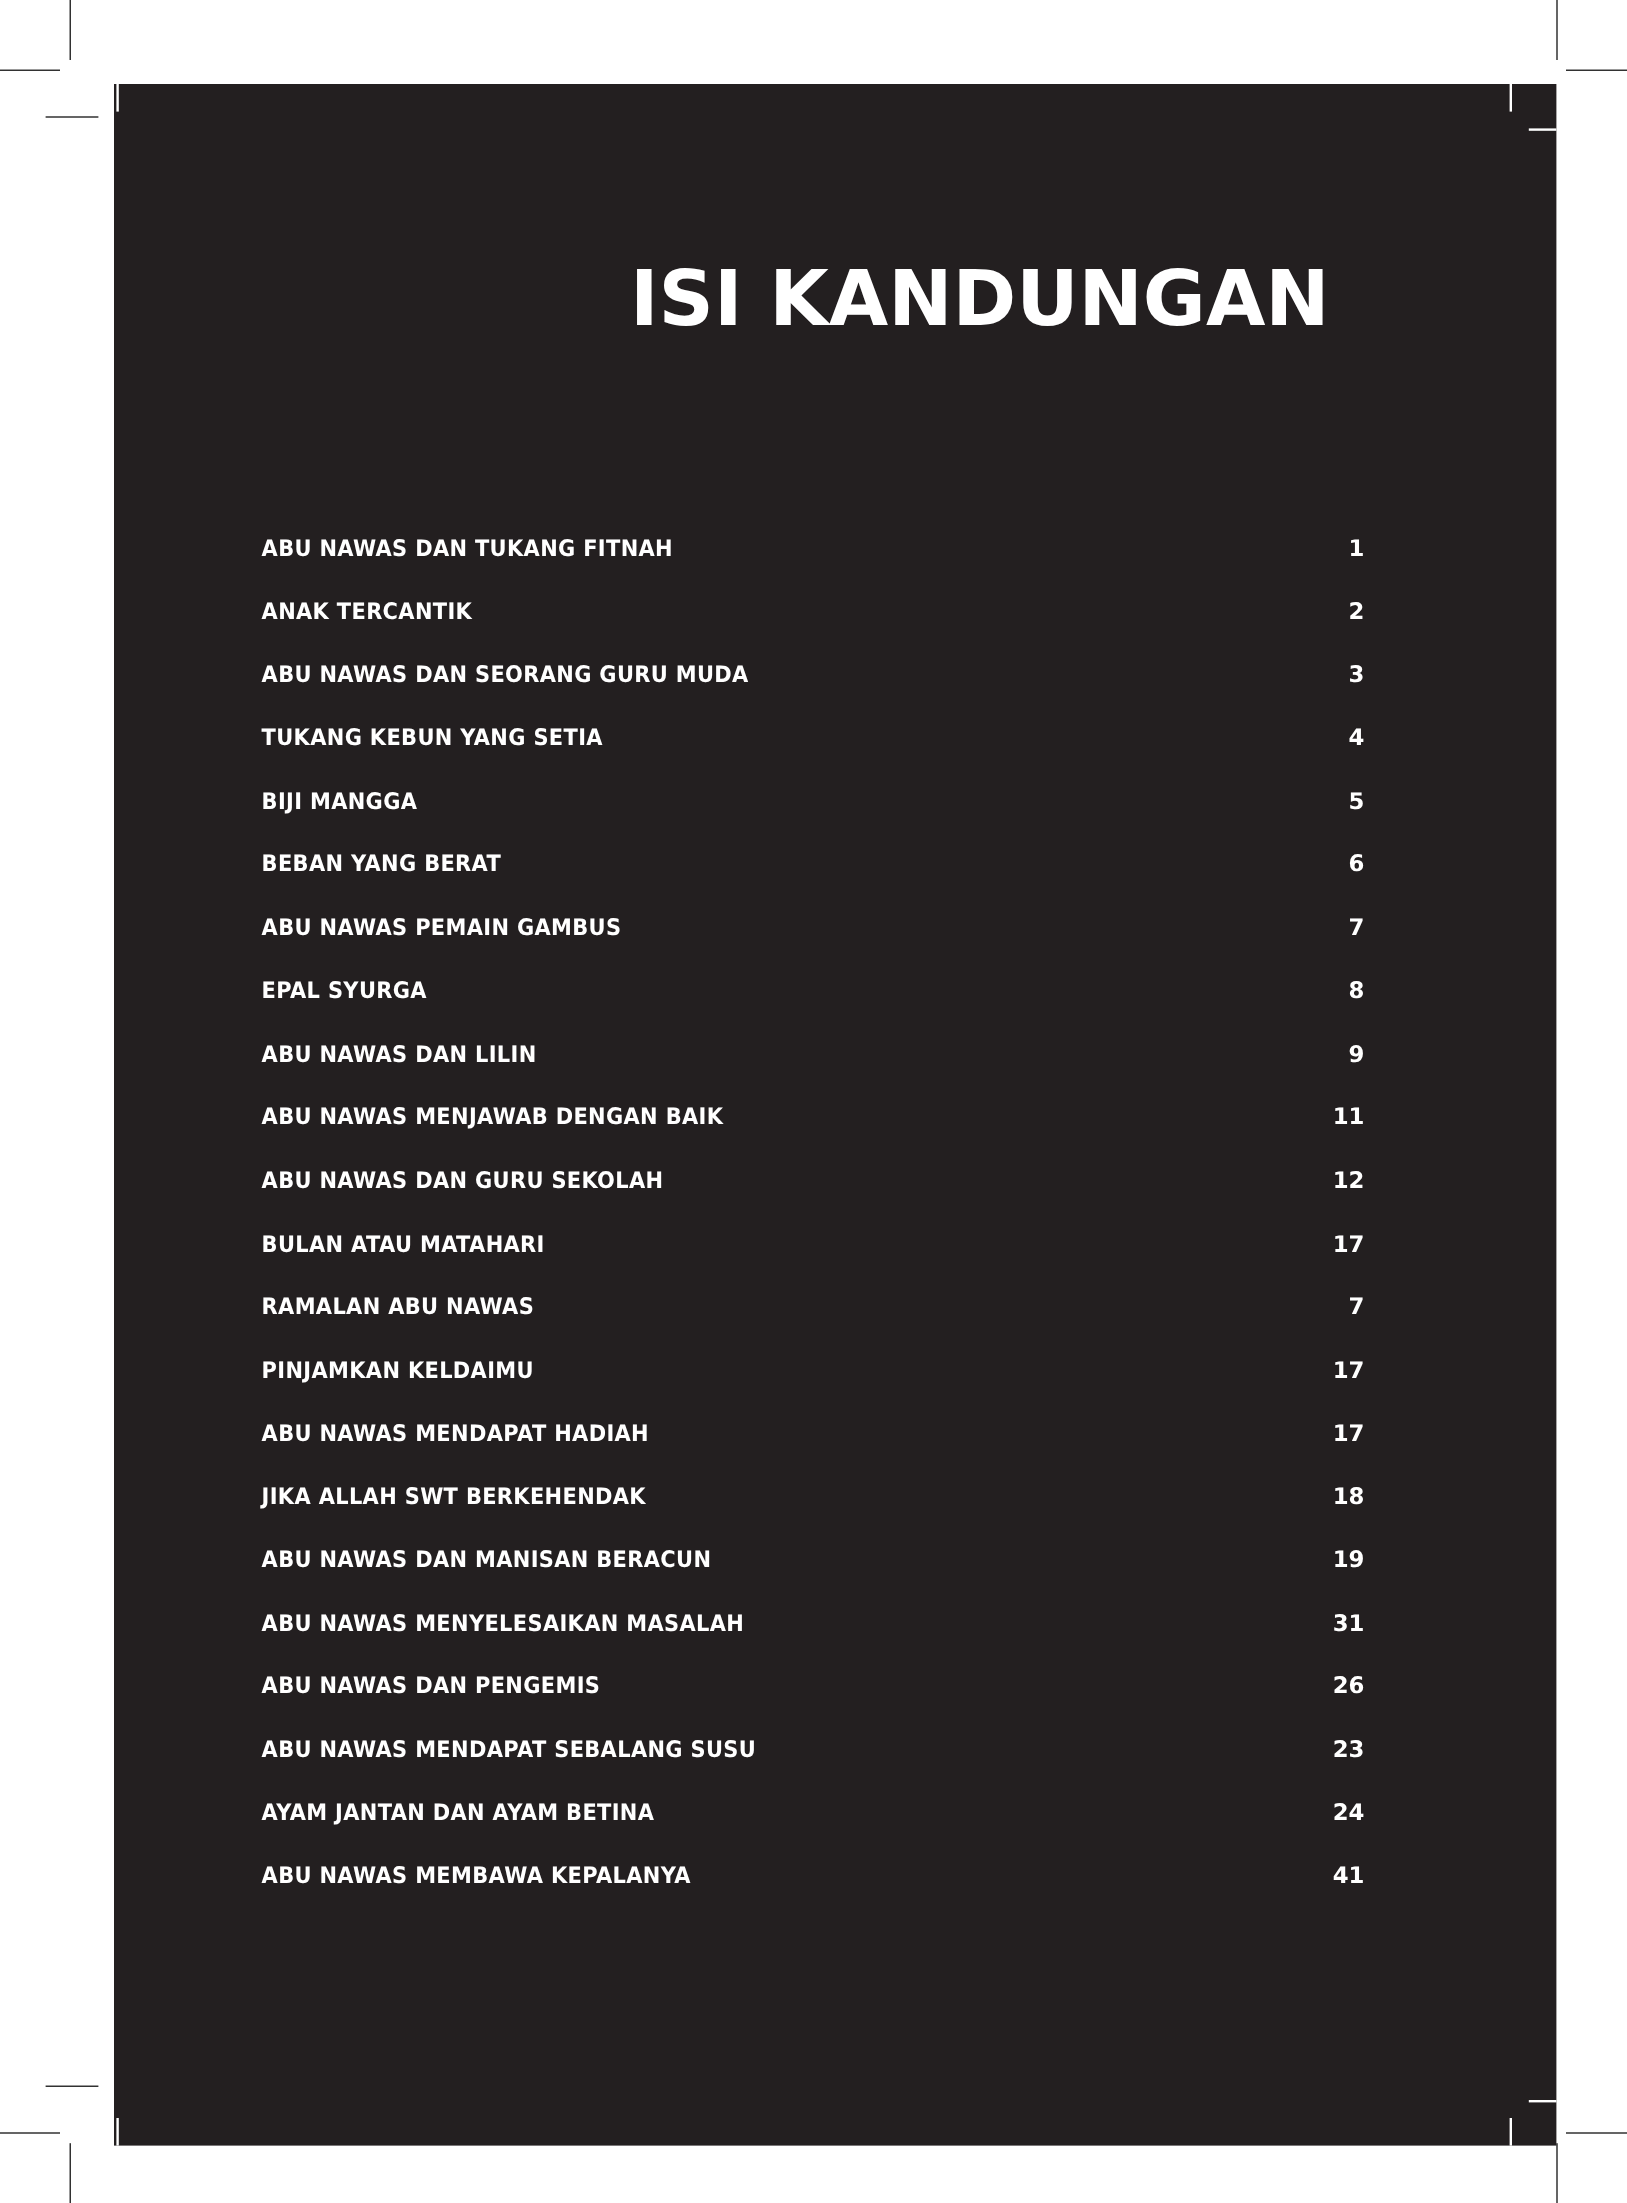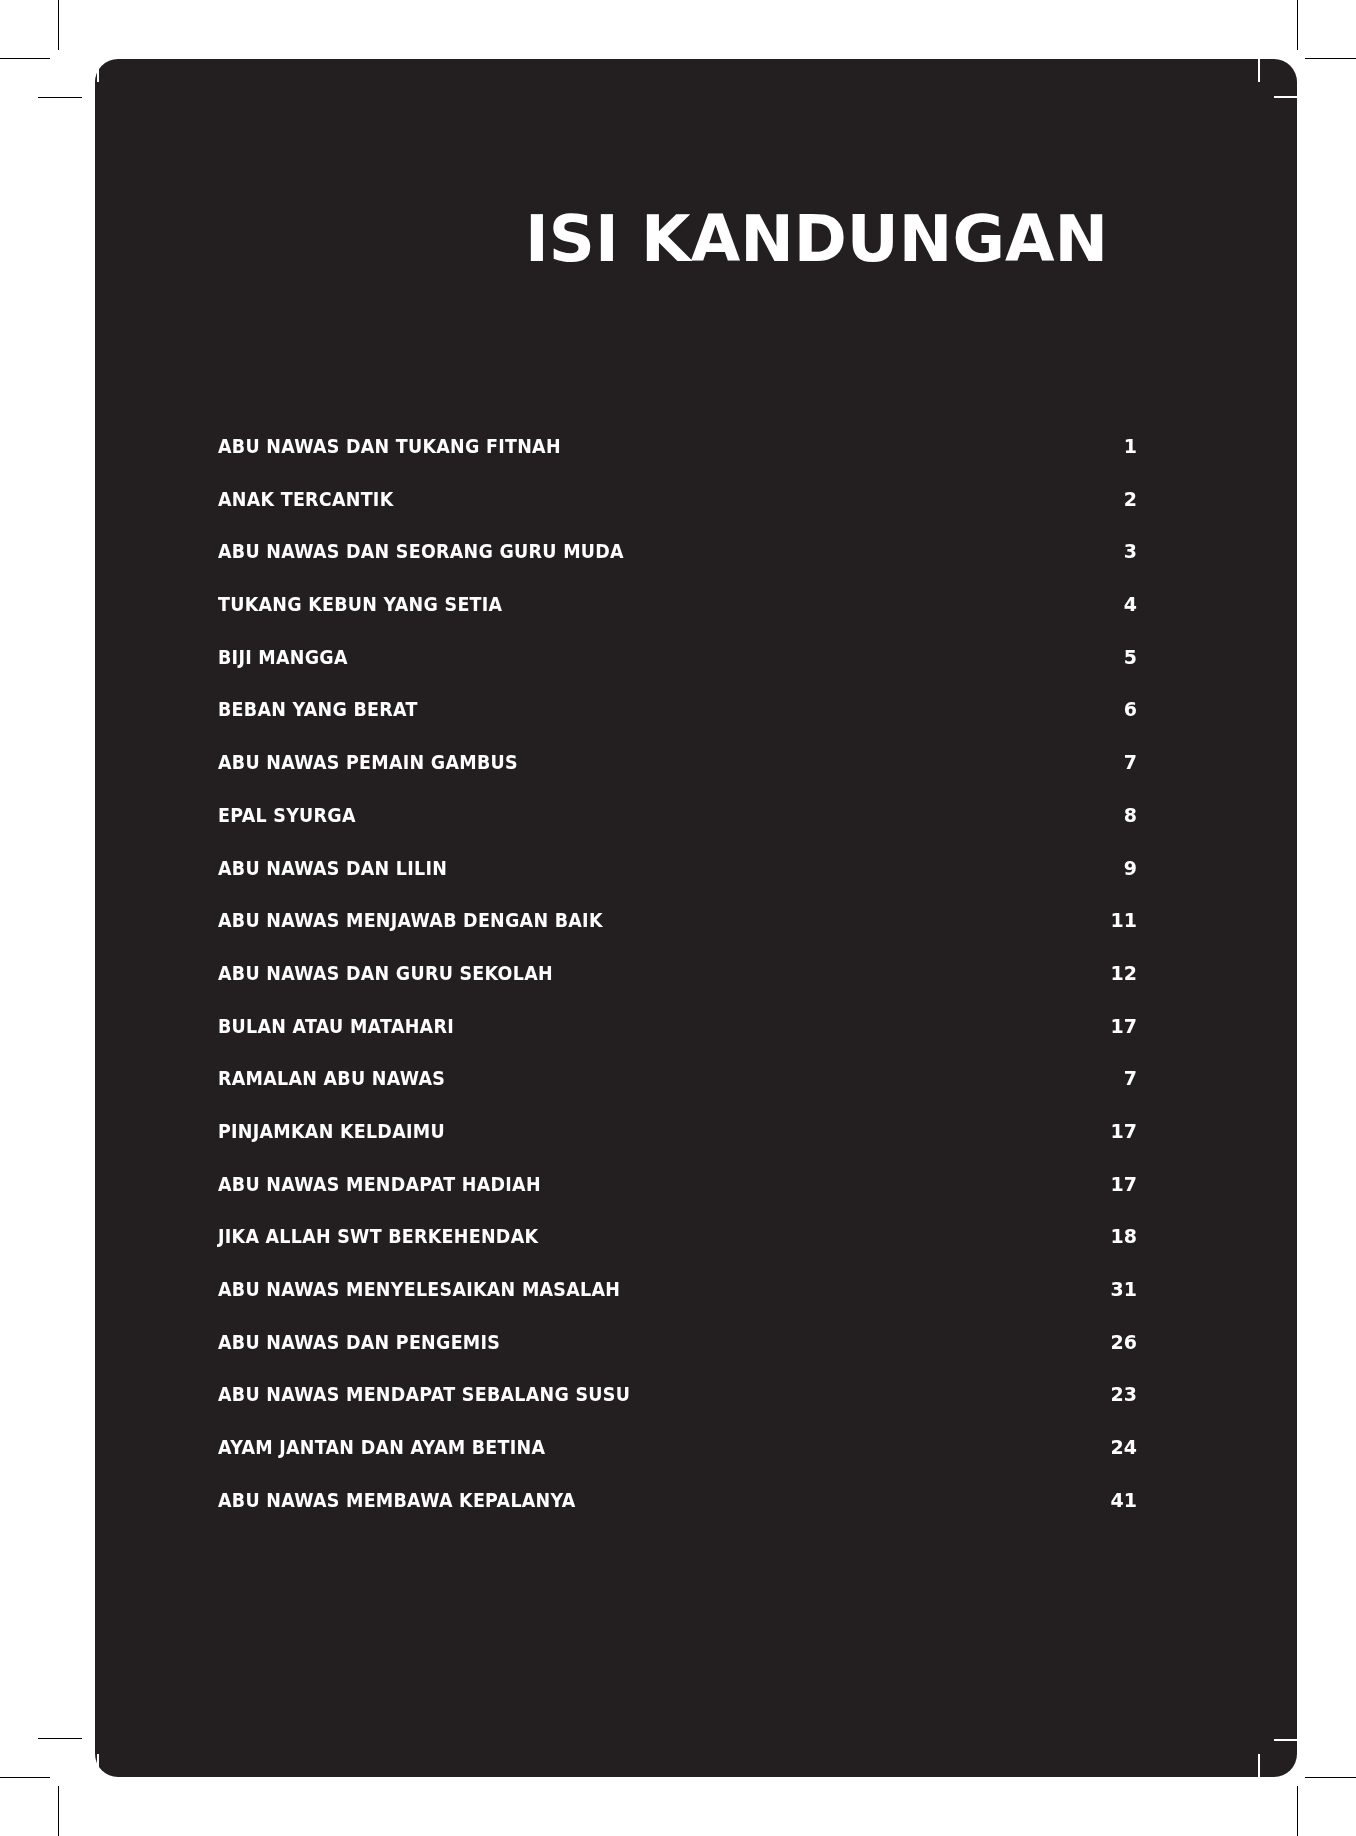--- a/index.html
+++ b/index.html
@@ -1,17 +1,17 @@
 <!DOCTYPE html>
 <html><head>
 <meta charset="utf-8">
 <style>
   html, body { margin:0; padding:0; }
   body { width:1356px; height:1836px; background:#ffffff; position:relative; overflow:hidden; font-family:"DejaVu Sans", sans-serif; }
-  .page { position:absolute; left:95px; top:59px; width:1202px; height:1718px; background:#231f20;border-radius:23px; }
+  .page { position:absolute; left:95px; top:70px; width:1202px; height:1718px; background:#231f20; }
   .mark { position:absolute; background:#000; }
   .mark.w { background:#fff; }
   .title { position:absolute; left:0; right:189px; top:140px; text-align:right; color:#fff; font-family:"DejaVu Sans", sans-serif; font-weight:bold; font-size:64px; letter-spacing:0px; line-height:80px; margin:0; }
   .toc { position:absolute; left:123px; top:361px; width:919px; margin:0; padding:0; list-style:none; }
   .row { position:relative; height:52.7px; color:#fff; font-family:"DejaVu Sans", sans-serif; font-weight:bold; font-size:19px; line-height:52px; }
   .row .t { position:absolute; left:0; top:0; white-space:nowrap; letter-spacing:0.3px; transform:scaleX(0.92); transform-origin:left center; }
   .row .p { position:absolute; right:0; top:0; }
 </style>
 </head>
 <body>
@@ -96,20 +96,24 @@
       </li>
     <li class="row">
         <span class="t">ABU NAWAS MENDAPAT HADIAH</span>
         <span class="p">17</span>
       </li>
     <li class="row">
         <span class="t">JIKA ALLAH SWT BERKEHENDAK</span>
         <span class="p">18</span>
       </li>
     <li class="row">
+        <span class="t">ABU NAWAS DAN MANISAN BERACUN</span>
+        <span class="p">19</span>
+      </li>
+    <li class="row">
         <span class="t">ABU NAWAS MENYELESAIKAN MASALAH</span>
         <span class="p">31</span>
       </li>
     <li class="row">
         <span class="t">ABU NAWAS DAN PENGEMIS</span>
         <span class="p">26</span>
       </li>
     <li class="row">
         <span class="t">ABU NAWAS MENDAPAT SEBALANG SUSU</span>
         <span class="p">23</span>

